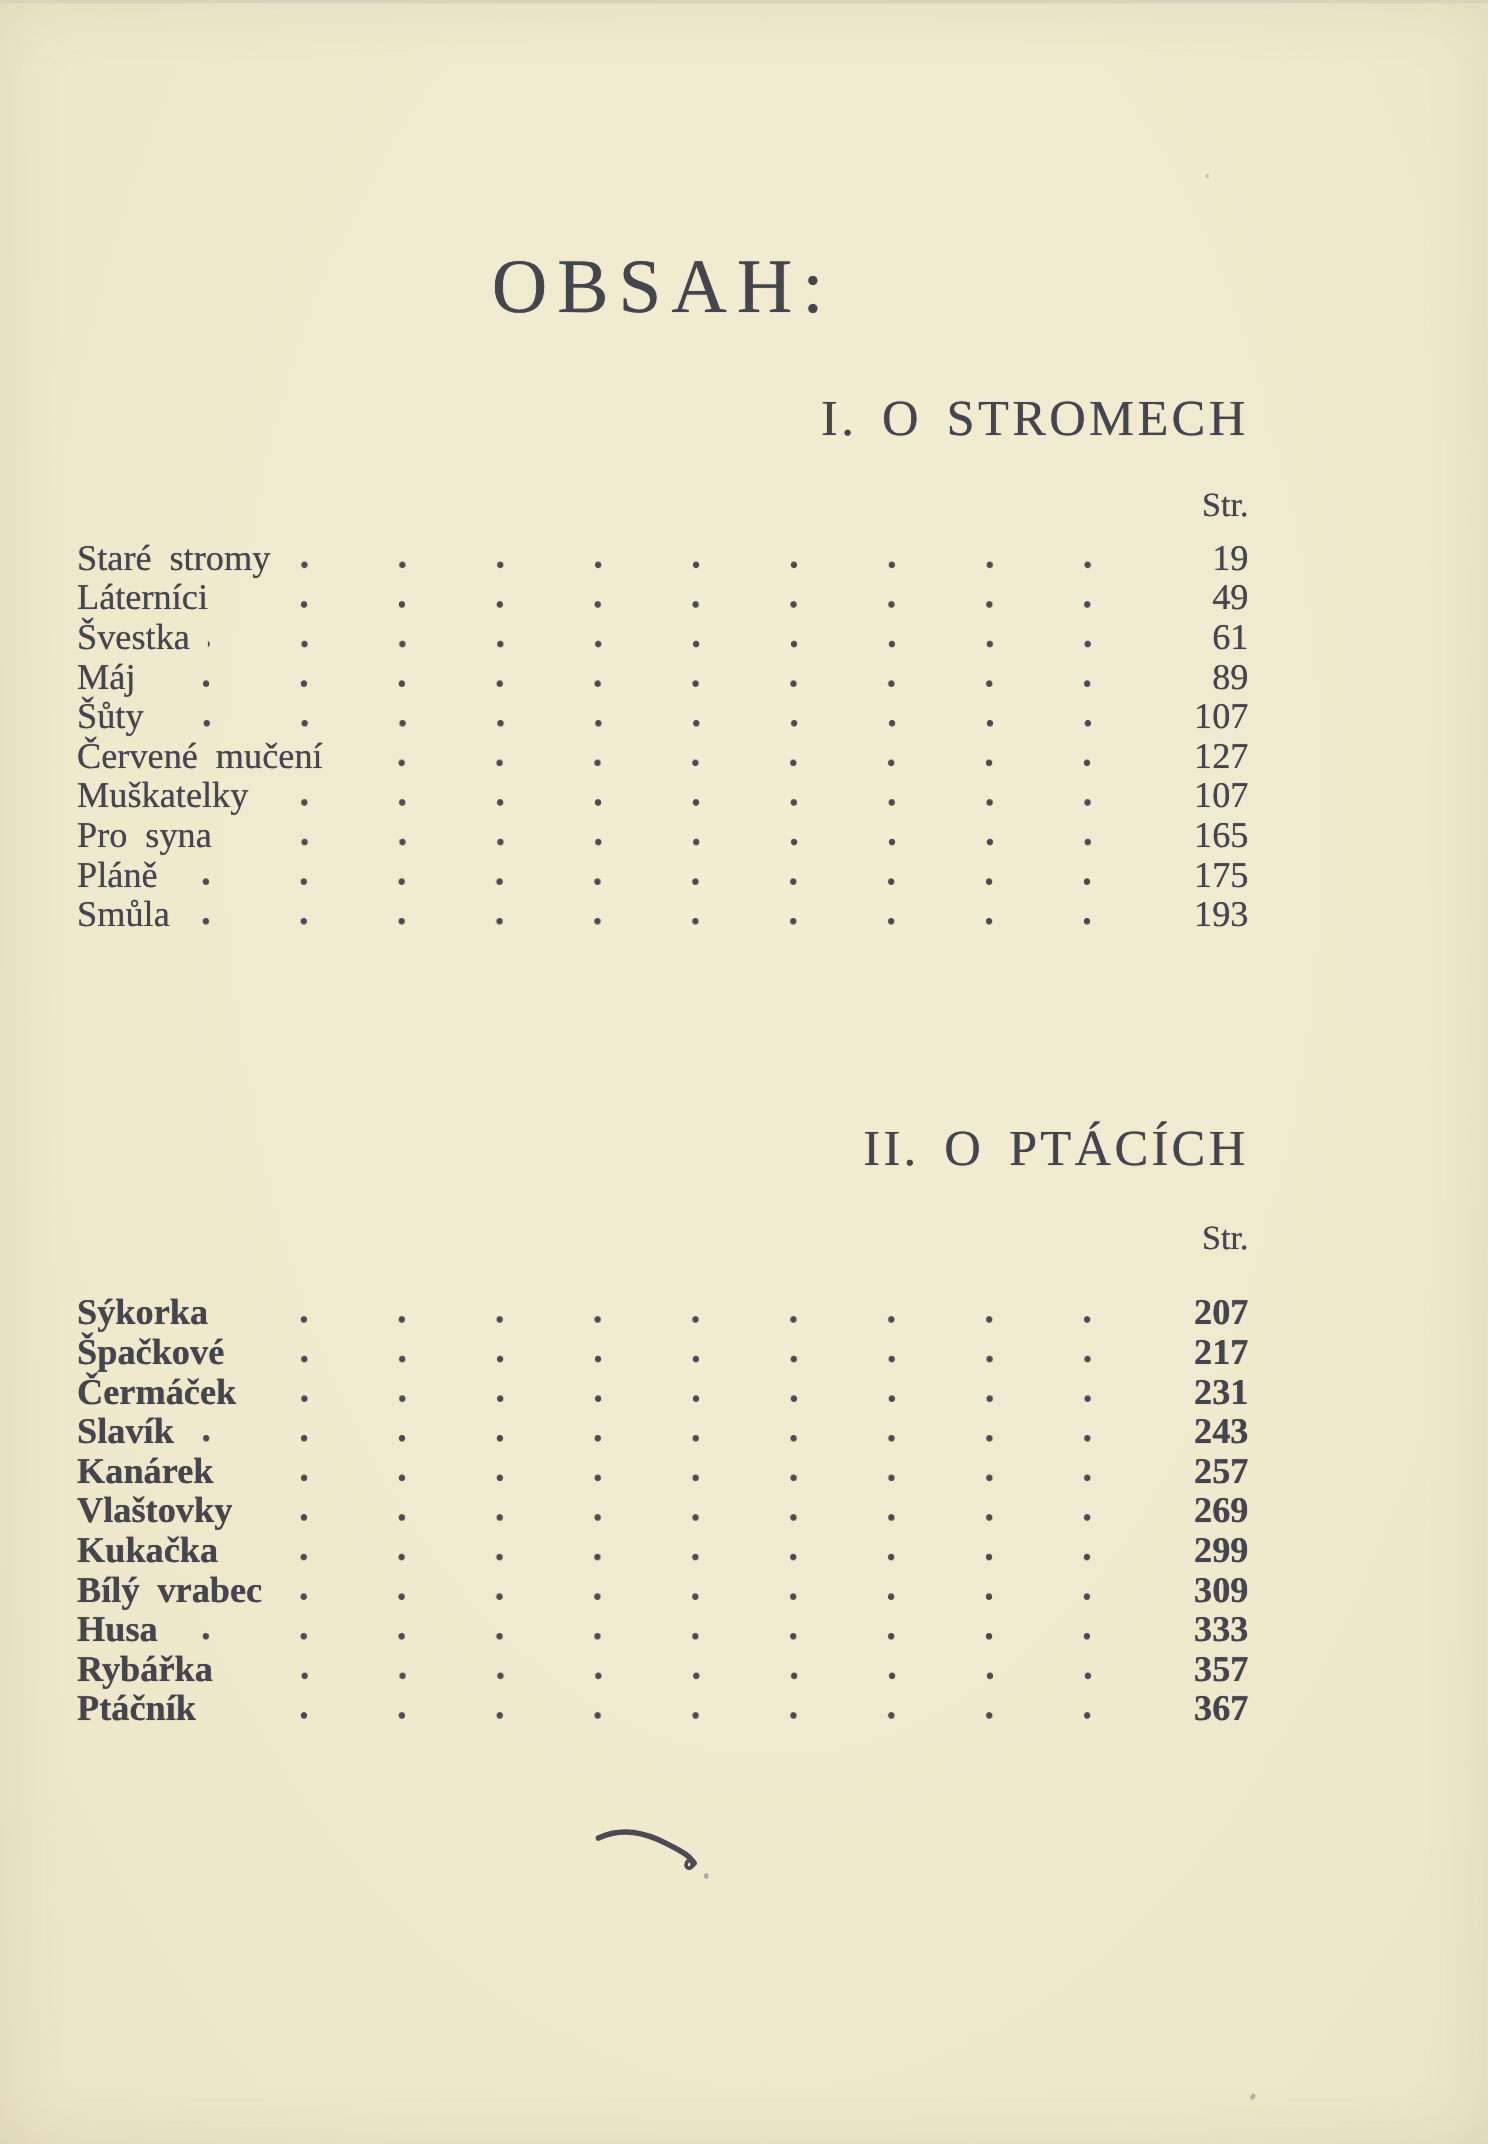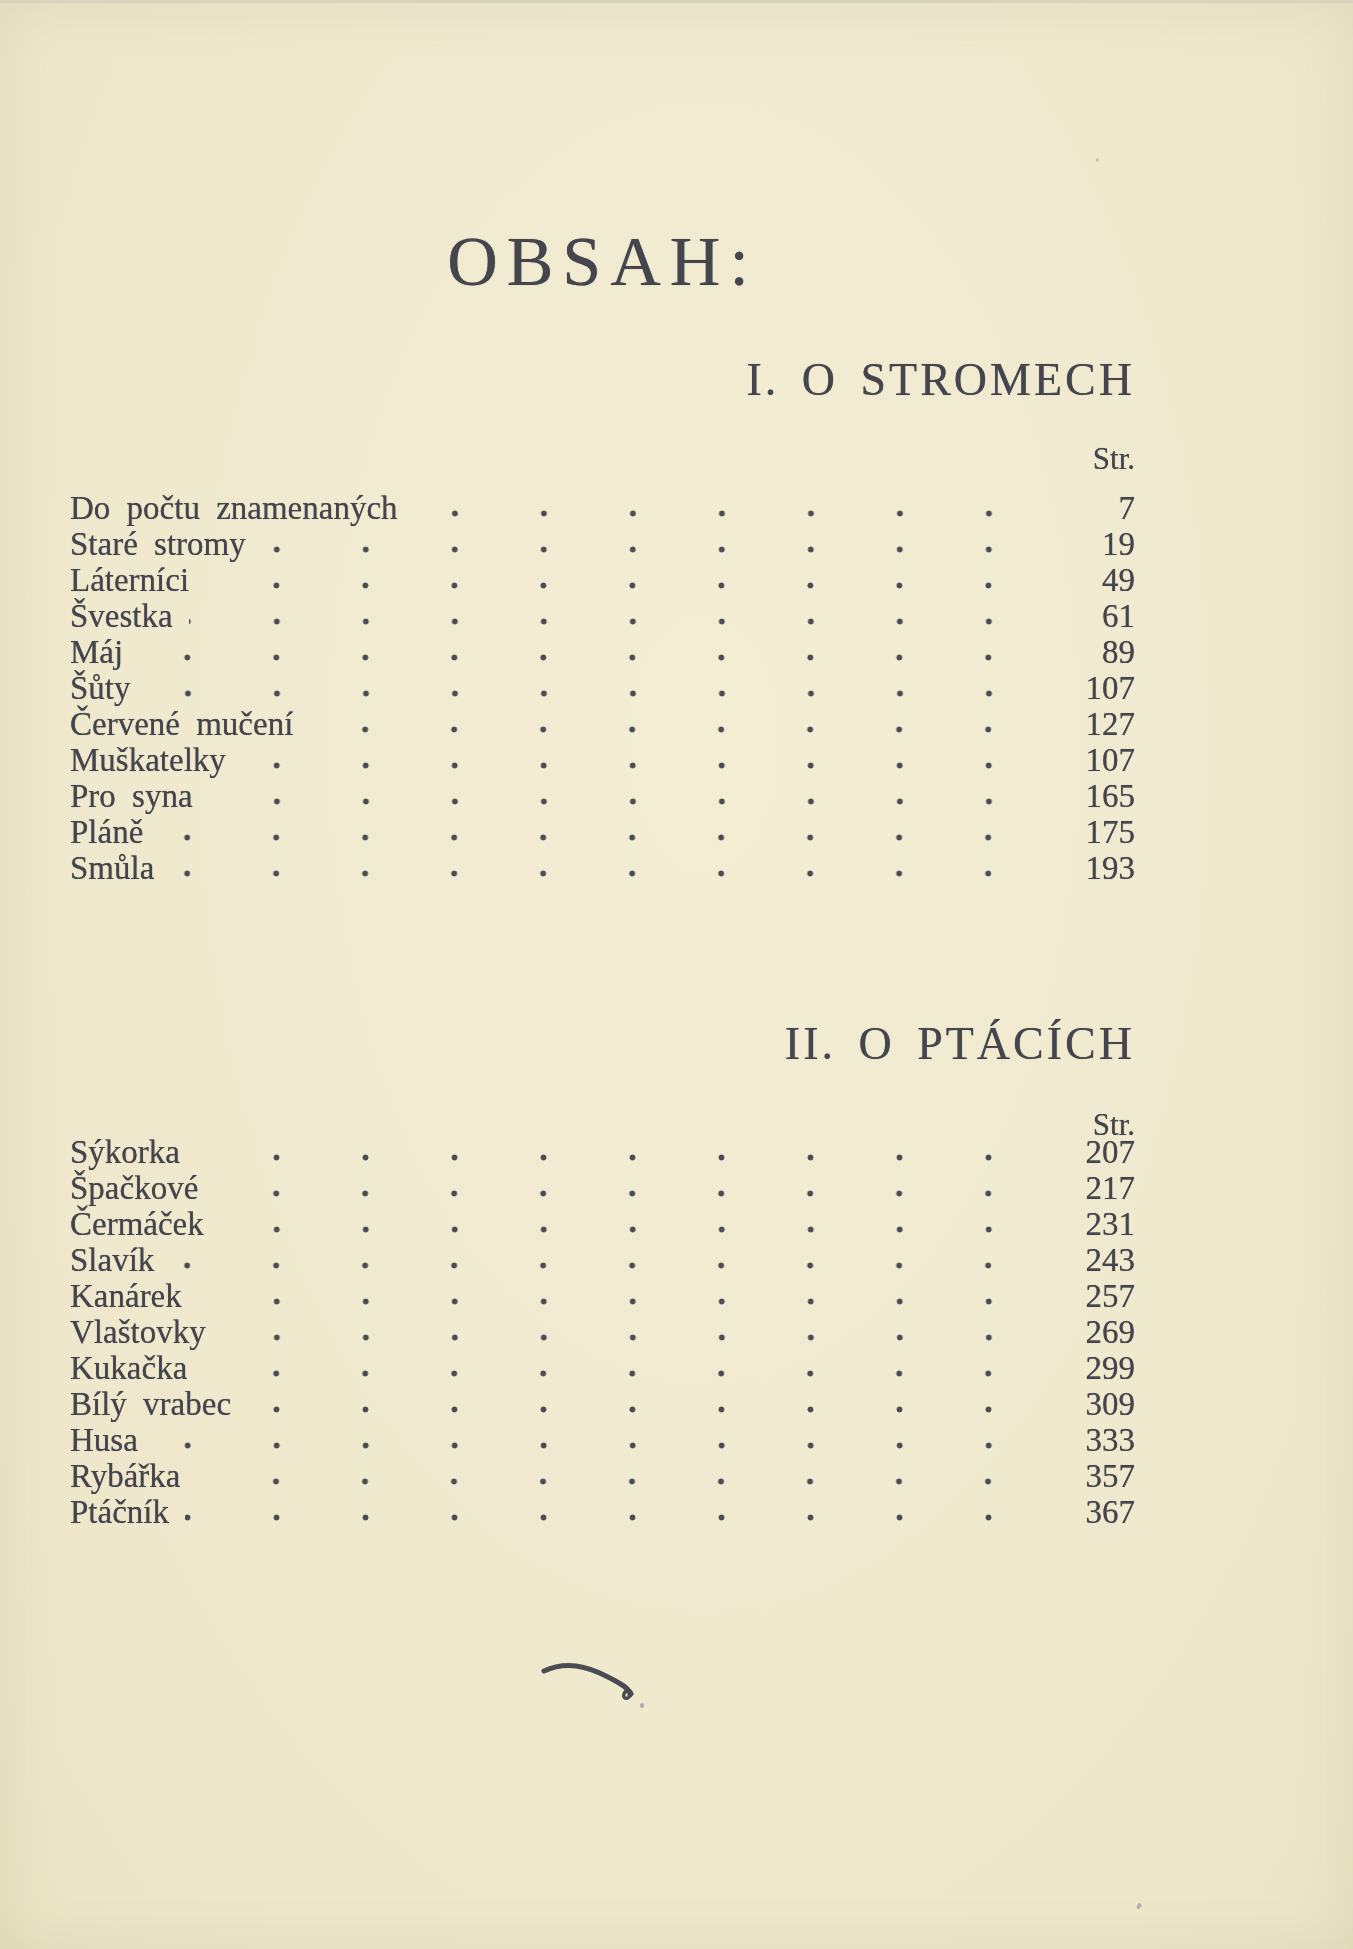--- a/index.html
+++ b/index.html
@@ -52,21 +52,21 @@
     line-height: 1;
   }
   #colhead-1 { top: 440px; }
   #colhead-2 { top: 1106px; }
 
   .toc-list {
     position: absolute;
     left: 70px; right: 218px;
   }
   #list-1 { top: 487px; }
-  #list-2 { top: 1131px; }
+  #list-2 { top: 1173px; font-weight: bold; }
 
   .toc-row {
     display: flex;
     align-items: baseline;
     height: 36px;
     font-size: 33px;
     line-height: 36px;
   }
   .toc-title {
     white-space: nowrap;
@@ -105,25 +105,20 @@
 <body>
 
 <div class="page">
 
   <h1 class="page-title">OBSAH:</h1>
 
   <h2 class="section-heading" id="heading-1">I. O STROMECH</h2>
   <div class="col-header" id="colhead-1">Str.</div>
   <div class="toc-list" id="list-1">
       <div class="toc-row">
-    <span class="toc-title">Do počtu znamenaných</span>
-    <span class="toc-leader"></span>
-    <span class="toc-page">7</span>
-  </div>
-      <div class="toc-row">
     <span class="toc-title">Staré stromy</span>
     <span class="toc-leader"></span>
     <span class="toc-page">19</span>
   </div>
       <div class="toc-row">
     <span class="toc-title">Láterníci</span>
     <span class="toc-leader"></span>
     <span class="toc-page">49</span>
   </div>
       <div class="toc-row">

